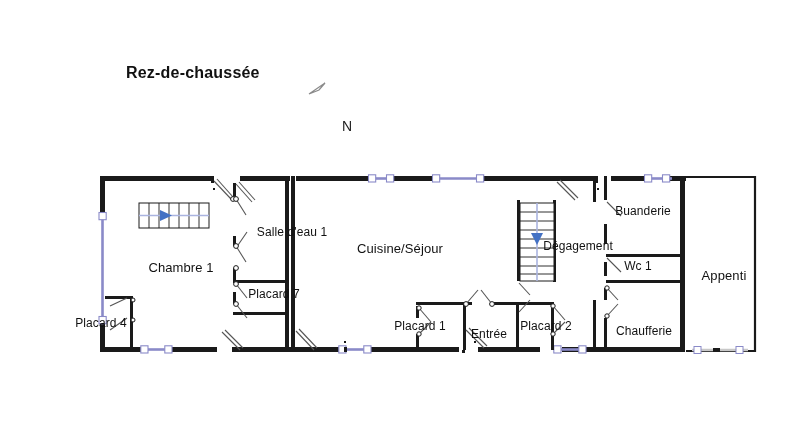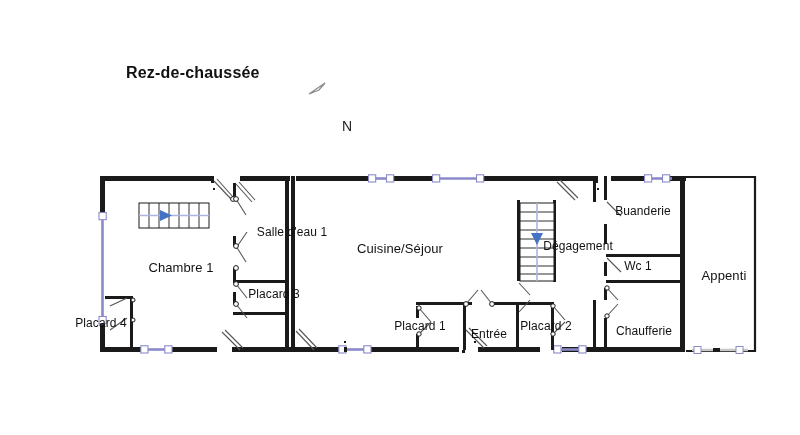--- a/index.html
+++ b/index.html
@@ -291,21 +291,21 @@
       <rect x="462" y="350" width="3" height="3"></rect>
       <rect x="474" y="341" width="2" height="2"></rect>
       <rect x="344" y="341" width="2" height="2"></rect>
       <rect x="344" y="347" width="3" height="5"></rect>
     </g>
 
   </svg>
 
   <div class="room-label lg" style="left:181px; top:267px;">Chambre 1</div>
   <div class="room-label" style="left:252px; top:232px;margin-left:40px;">Salle d'eau 1</div>
-  <div class="room-label" style="left:274px; top:294px;">Placard 3</div>
+  <div class="room-label" style="left:274px; top:294px;">Placard 7</div>
   <div class="room-label" style="left:101px; top:323px;">Placard 4</div>
   <div class="room-label lg" style="left:400px; top:248px;">Cuisine/Séjour</div>
   <div class="room-label" style="left:420px; top:326px;">Placard 1</div>
   <div class="room-label" style="left:489px; top:334px;">Entrée</div>
   <div class="room-label" style="left:546px; top:326px;">Placard 2</div>
   <div class="room-label" style="left:578px; top:246px;">Dégagement</div>
   <div class="room-label" style="left:643px; top:211px;">Buanderie</div>
   <div class="room-label" style="left:638px; top:266px;">Wc 1</div>
   <div class="room-label" style="left:644px; top:331px;">Chaufferie</div>
   <div class="room-label lg" style="left:724px; top:275px;">Appenti</div>

